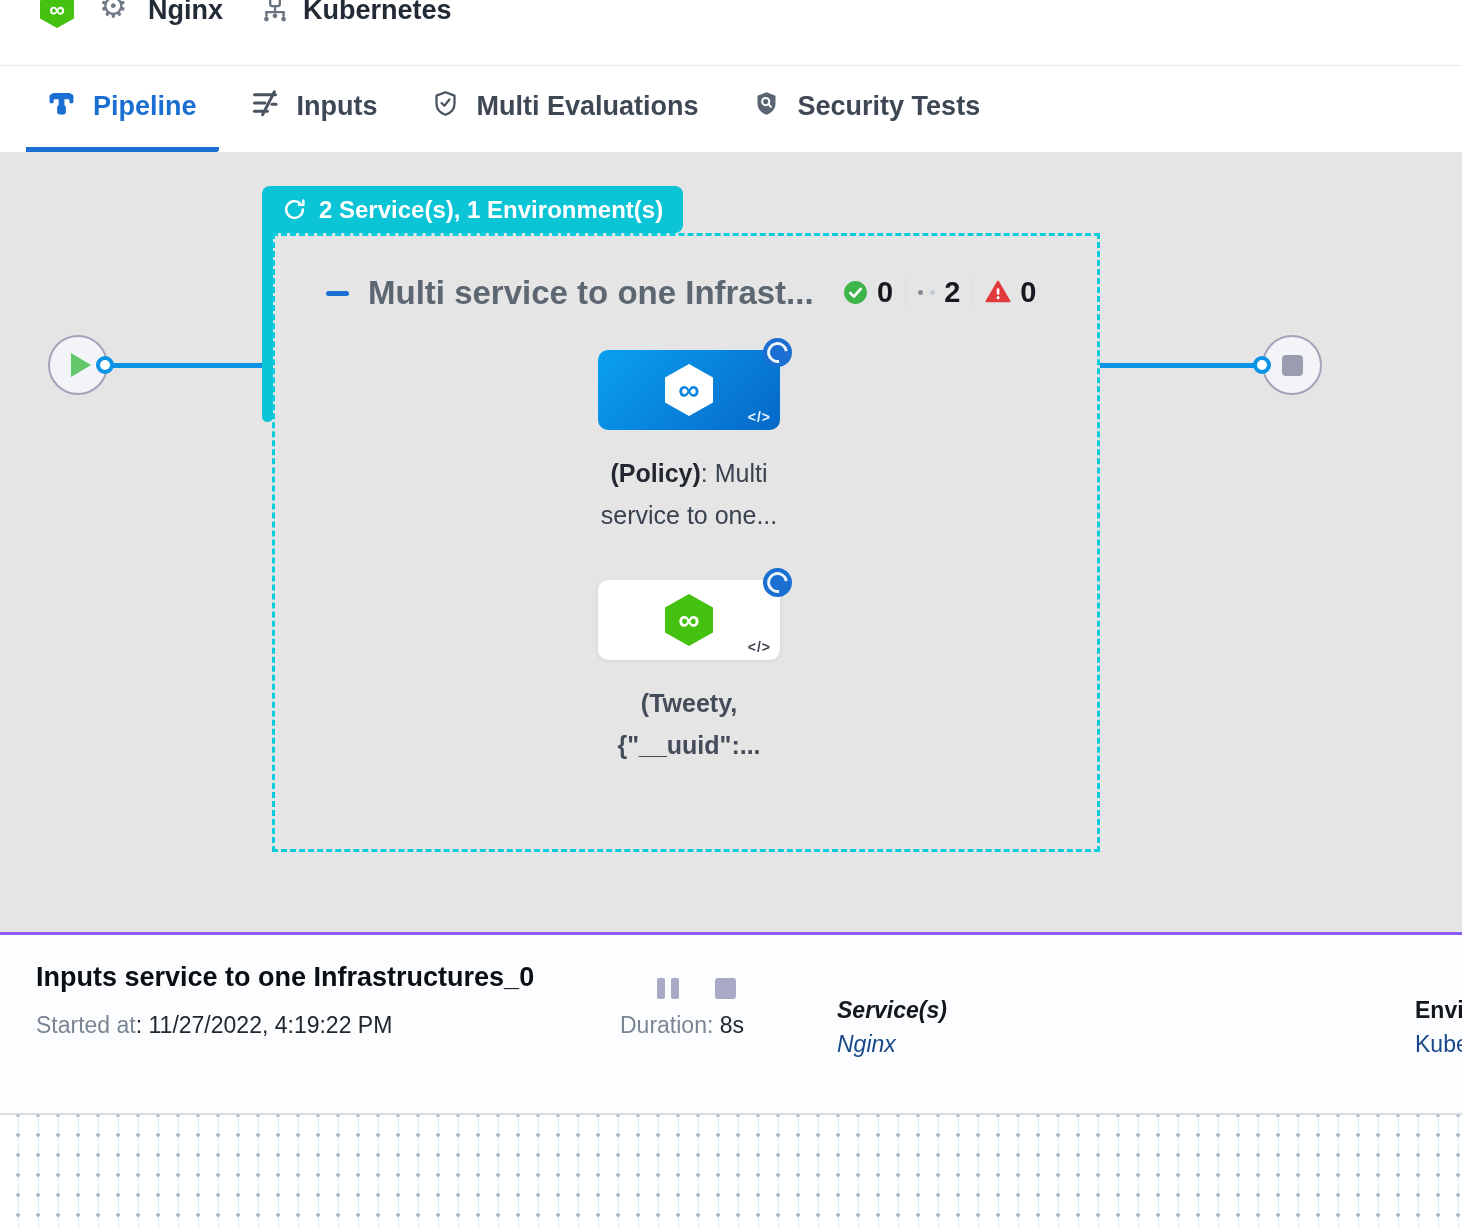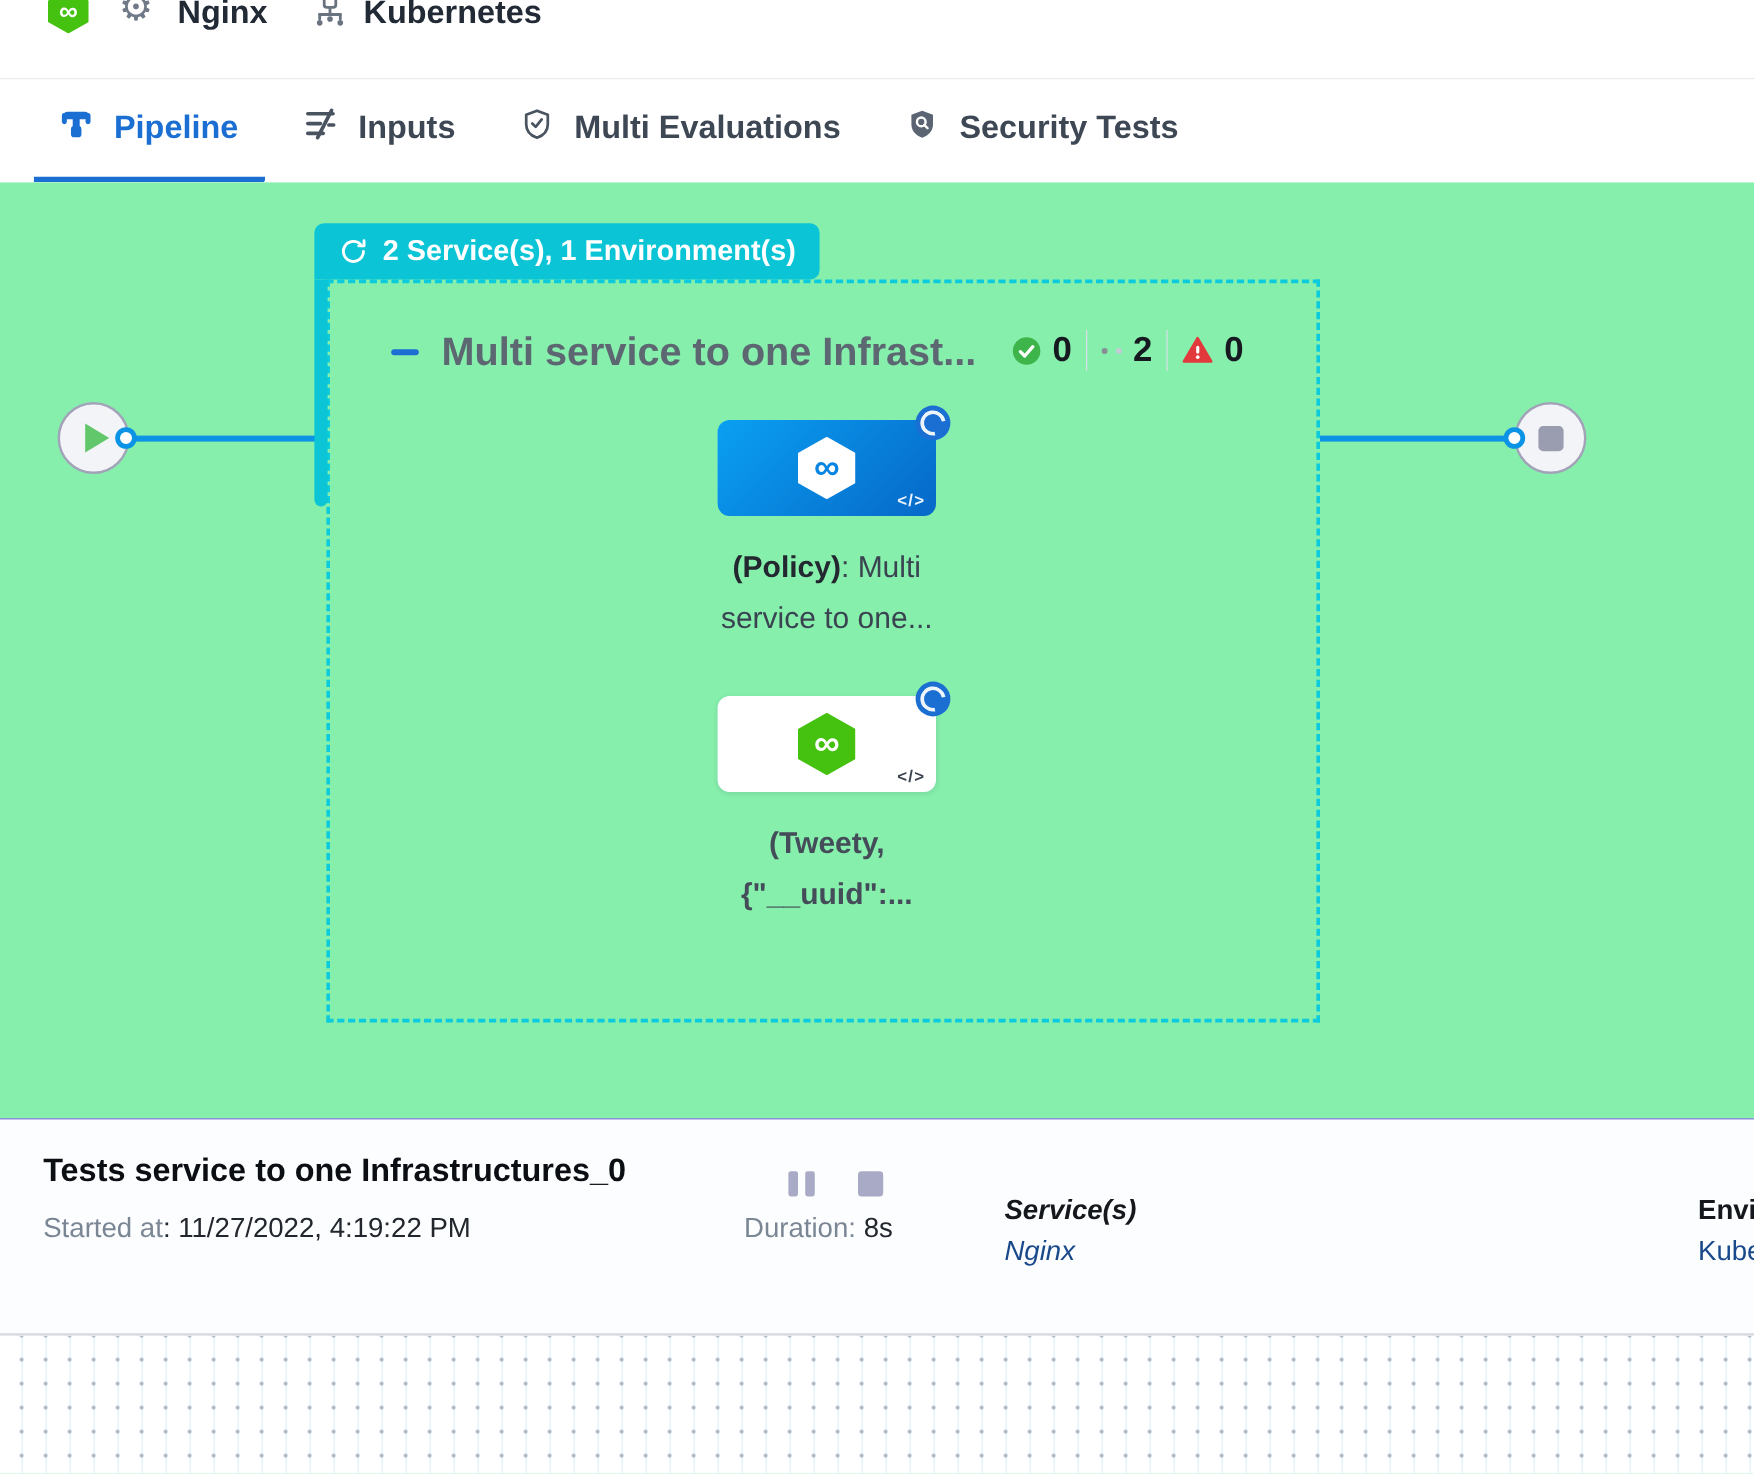--- a/index.html
+++ b/index.html
@@ -17,31 +17,31 @@
     clip-path:polygon(50% 0,100% 26%,100% 74%,50% 100%,0 74%,0 26%);
     display:flex;align-items:center;justify-content:center;color:#fff;font-weight:bold;font-size:22px;
   }
   .topbar .gear{position:absolute;left:99px;top:-10px;font-size:32px;color:#707987;line-height:1;}
   .topbar .crumb-text{position:absolute;top:-3px;font-size:27px;font-weight:600;color:#222a36;line-height:1;}
   .topbar .svc-name{left:148px;}
   .topbar .env-name{left:303px;}
   .topbar .k8s{position:absolute;left:260px;top:-4px;}
 
   
-  .tabbar{height:86px;background:#fff;display:flex;align-items:stretch;padding-left:28px;}
+  .tabbar{height:86px;background:#fff;display:flex;align-items:stretch;padding-left:14px;margin-left:12px;}
   .tab{
     display:flex;align-items:center;gap:18px;padding:0 22px;margin-right:10px;
     border-bottom:5px solid transparent;cursor:pointer;
     font-size:27px;font-weight:600;color:#3e4754;white-space:nowrap;
   }
   .tab.active{color:#1b6fd2;font-weight:700;border-bottom-color:#1b6fd2;border-bottom-right-radius:3px;}
   .tab svg{flex:0 0 auto;}
 
   
-  .canvas{position:relative;height:780px;background:#86efac;border-bottom:1px solid #8b5cf6;overflow:hidden;}
+  .canvas{position:relative;height:780px;background:#e5e5e5;border-bottom:3px solid #8b5cf6;overflow:hidden;}
 
   .conn{position:absolute;top:211px;height:5px;background:#0b93e6;z-index:1;}
   .conn.left{left:110px;width:156px;}
   .conn.right{left:1100px;width:157px;}
 
   .endpoint{
     position:absolute;top:183px;width:60px;height:60px;border-radius:50%;
     background:#f3f4f8;border:2.5px solid #a2a3b8;box-sizing:border-box;z-index:2;
     display:flex;align-items:center;justify-content:center;
   }
@@ -265,21 +265,21 @@
     <div class="node tweety">
       <div class="hex">∞</div>
       <div class="code">&lt;/&gt;</div>
     </div>
     <div class="spinner s2"></div>
     <div class="node-label l2"><span>(Tweety,</span><br><span>{"__uuid":...</span></div>
 
   </div>
 
   <div class="footer">
-    <div class="f-title">Tests service to one Infrastructures_0</div>
+    <div class="f-title">Inputs service to one Infrastructures_0</div>
     <div class="f-started"><span class="f-muted">Started at</span><span>: 11/27/2022, 4:19:22 PM</span></div>
 
     <div class="ctl pause">
         <span class="bar"></span>
         <span class="bar"></span>
       </div>
     <div class="ctl stop">
         <span class="sq"></span>
       </div>
     <div class="f-duration"><span class="f-muted">Duration:</span> <span>8s</span></div>

